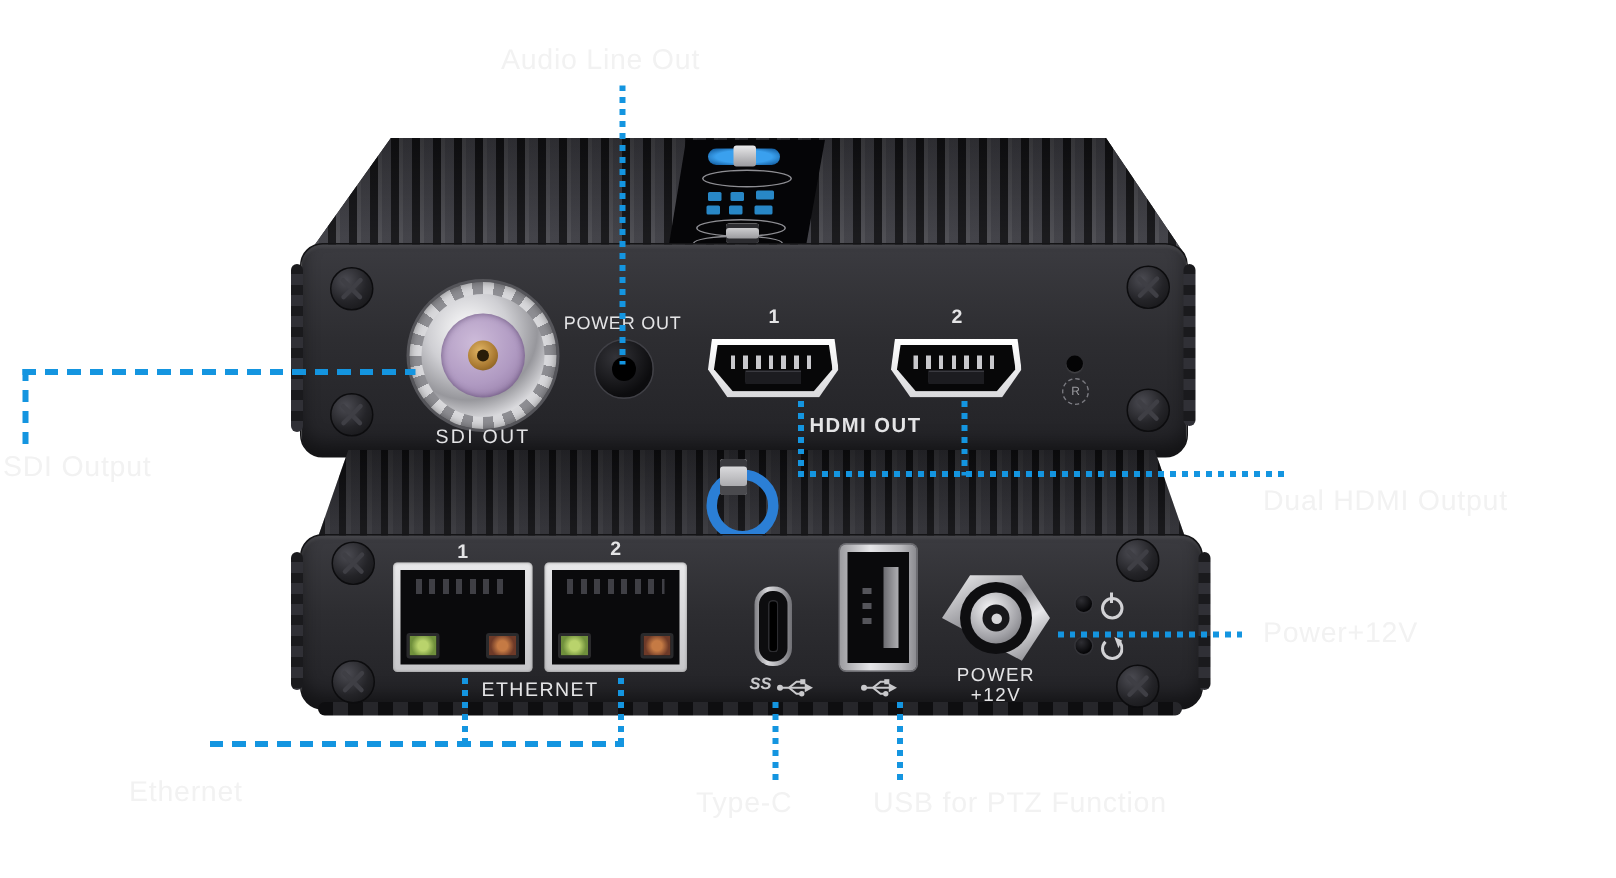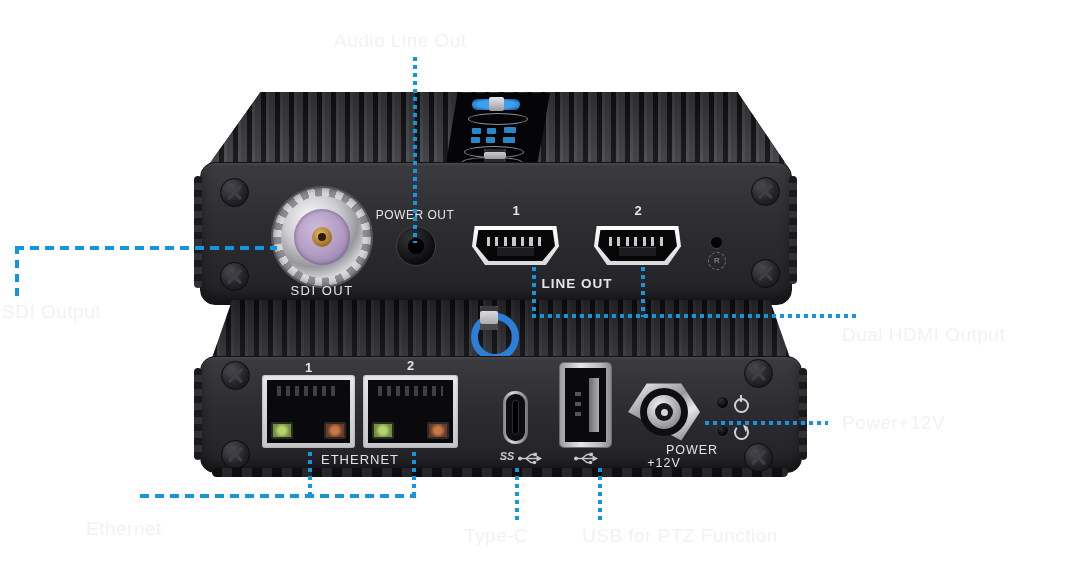--- a/index.html
+++ b/index.html
@@ -195,21 +195,21 @@
       <div class="hdmi-pins"></div>
       <div class="hdmi-tab"></div>
     </div>
   </div>
   <div class="hdmi" style="left:594px;top:226px;">
     <div class="hdmi-in">
       <div class="hdmi-pins"></div>
       <div class="hdmi-tab"></div>
     </div>
   </div>
-  <div class="port-label" style="left:517px;top:276px;width:120px;font-size:13.5px;font-weight:bold;letter-spacing:1px;">LINE OUT</div>
+  <div class="port-label" style="left:517px;top:276px;width:120px;font-size:13.5px;font-weight:bold;letter-spacing:1px;">HDMI OUT</div>
 
   <div class="reset-hole" style="left:711px;top:237px;"></div>
   <div class="reset-badge" style="left:708px;top:252px;">R</div>
 
   <div class="topface" style="left:212px;top:300px;width:578px;height:58px;clip-path:polygon(0 100%,3.5% 0,96.5% 0,100% 100%);
               background:linear-gradient(180deg,#121215,#2c2c31 90%);">
     <div class="ribs" style="opacity:.8;"></div>
   </div>
   <div class="ring-logo" style="left:471px;top:313px;"></div>
   <div class="ring-tag" style="left:480px;top:306px;"></div>
@@ -277,21 +277,21 @@
       <circle cx="17.5" cy="10.5" r="1.8" stroke="none"></circle>
       <polygon points="25,6.5 19.5,3.5 19.5,9.5" stroke="none"></polygon>
     </g>
   </svg>
 
   <div class="pwr-hex" style="left:628px;top:381px;"></div>
   <div class="pwr-ring" style="left:640px;top:388px;"></div>
   <div class="pwr-barrel" style="left:647px;top:395px;"></div>
   <div class="pwr-hole" style="left:655px;top:403px;"></div>
   <div class="pwr-pin" style="left:660.5px;top:408.5px;"></div>
-  <div class="port-label" style="left:652px;top:443px;width:80px;font-size:12.5px;letter-spacing:1px;">POWER</div>
+  <div class="port-label" style="left:624px;top:443px;width:80px;font-size:12.5px;letter-spacing:1px;">POWER</div>
   <div class="port-label" style="left:624px;top:456px;width:80px;font-size:12.5px;letter-spacing:1px;">+12V</div>
 
   <div class="dot-led" style="left:716px;top:396px;"></div>
   <div class="glyph-power" style="left:734px;top:398px;"></div>
   <div class="dot-led" style="left:716px;top:424px;"></div>
   <div class="glyph-reset" style="left:734px;top:425px;"></div>
 
   <div class="ln v-dot" style="left:413px;top:57px;height:186px;"></div>
 
   <div class="ln h-dash" style="left:15px;top:246px;width:262px;"></div>

